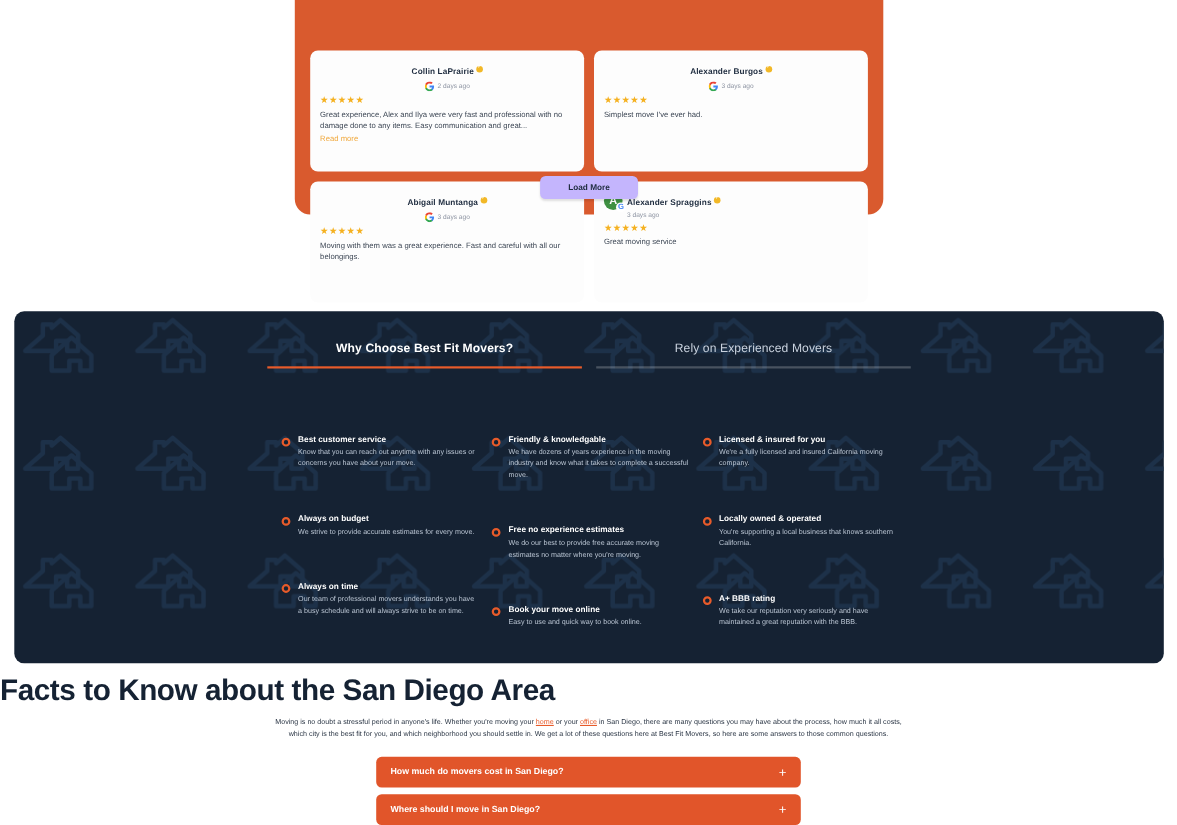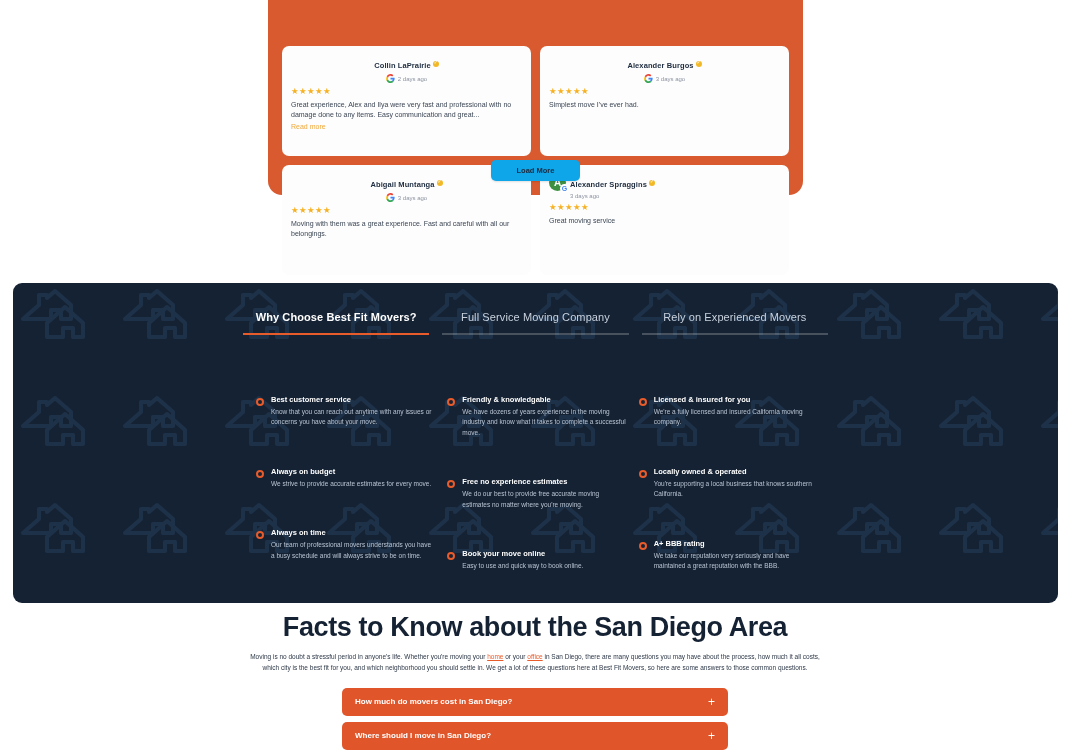--- a/index.html
+++ b/index.html
@@ -73,21 +73,21 @@
     width:9px; height:9px; flex:0 0 auto;
     display:flex; align-items:center; justify-content:center;
   }
   .rc-date{ font-size:6px; color:#8b92a0; }
   .rc-stars{ color:#f5b120; font-size:8.5px; letter-spacing:.4px; margin-top:4px; line-height:1; }
   .rc-body{ font-size:7px; line-height:1.55; color:#3c4654; margin-top:4px; }
   .rc-more{ font-size:7px; color:#f0a83c; margin-top:2px; display:block; }
 
   #load-more-wrap{ position:absolute; left:0; right:0; bottom:14px; text-align:center; }
   #load-more{
-    background:#0ea5e9; border:none; border-radius:5px;
+    background:#c4b5fd; border:none; border-radius:5px;
     padding:6px 26px; font-size:7.5px; font-weight:bold;
     color:#1d2b3e; font-family:inherit; cursor:pointer;
     box-shadow:0 1px 2px rgba(0,0,0,.12);
   }
 
   
   #features-section{
     position:absolute;
     left:13px; top:283px;
     width:1045px; height:320px;
@@ -122,21 +122,21 @@
     flex:0 0 auto; width:8px; height:8px; margin-top:3px;
     border-radius:50%; background:#152233;
     border:2.5px solid #e85b2a;
   }
   .feat-title{ font-size:7.5px; font-weight:bold; color:#ffffff; line-height:1.2; }
   .feat-desc{ font-size:6.5px; color:#b9c4d2; line-height:1.6; margin-top:3px; }
 
   
   #facts{ position:absolute; left:0; top:612px; width:1070px; }
   #facts-title{
-    text-align:center; font-size:27px; font-weight:bold;
+    text-align:left; font-size:27px; font-weight:bold;
     color:#152233; letter-spacing:-.4px;
   }
   #facts-para{
     margin:8px auto 0 auto; width:580px; text-align:center;
     font-size:6.5px; line-height:1.75; color:#2c3746;
   }
   #facts-para a{ color:#e85b2a; text-decoration:underline; }
 
   #accordion{ width:386px; margin:14px auto 0 auto; }
   .acc-item{
@@ -253,21 +253,20 @@
           </g>
         </pattern>
       </defs>
       <rect width="1045" height="320" fill="url(#houses)"></rect>
     </svg>
   </div>
 
   <div id="features-inner">
     <div class="tabs">
       <div class="tab active">Why Choose Best Fit Movers?</div>
-      <div class="tab">Full Service Moving Company</div>
       <div class="tab">Rely on Experienced Movers</div>
     </div>
 
     <div class="features-cols">
 
       <div class="feat-col">
         <div class="feat">
           <span class="feat-dot"></span>
           <div>
             <div class="feat-title">Best customer service</div>

